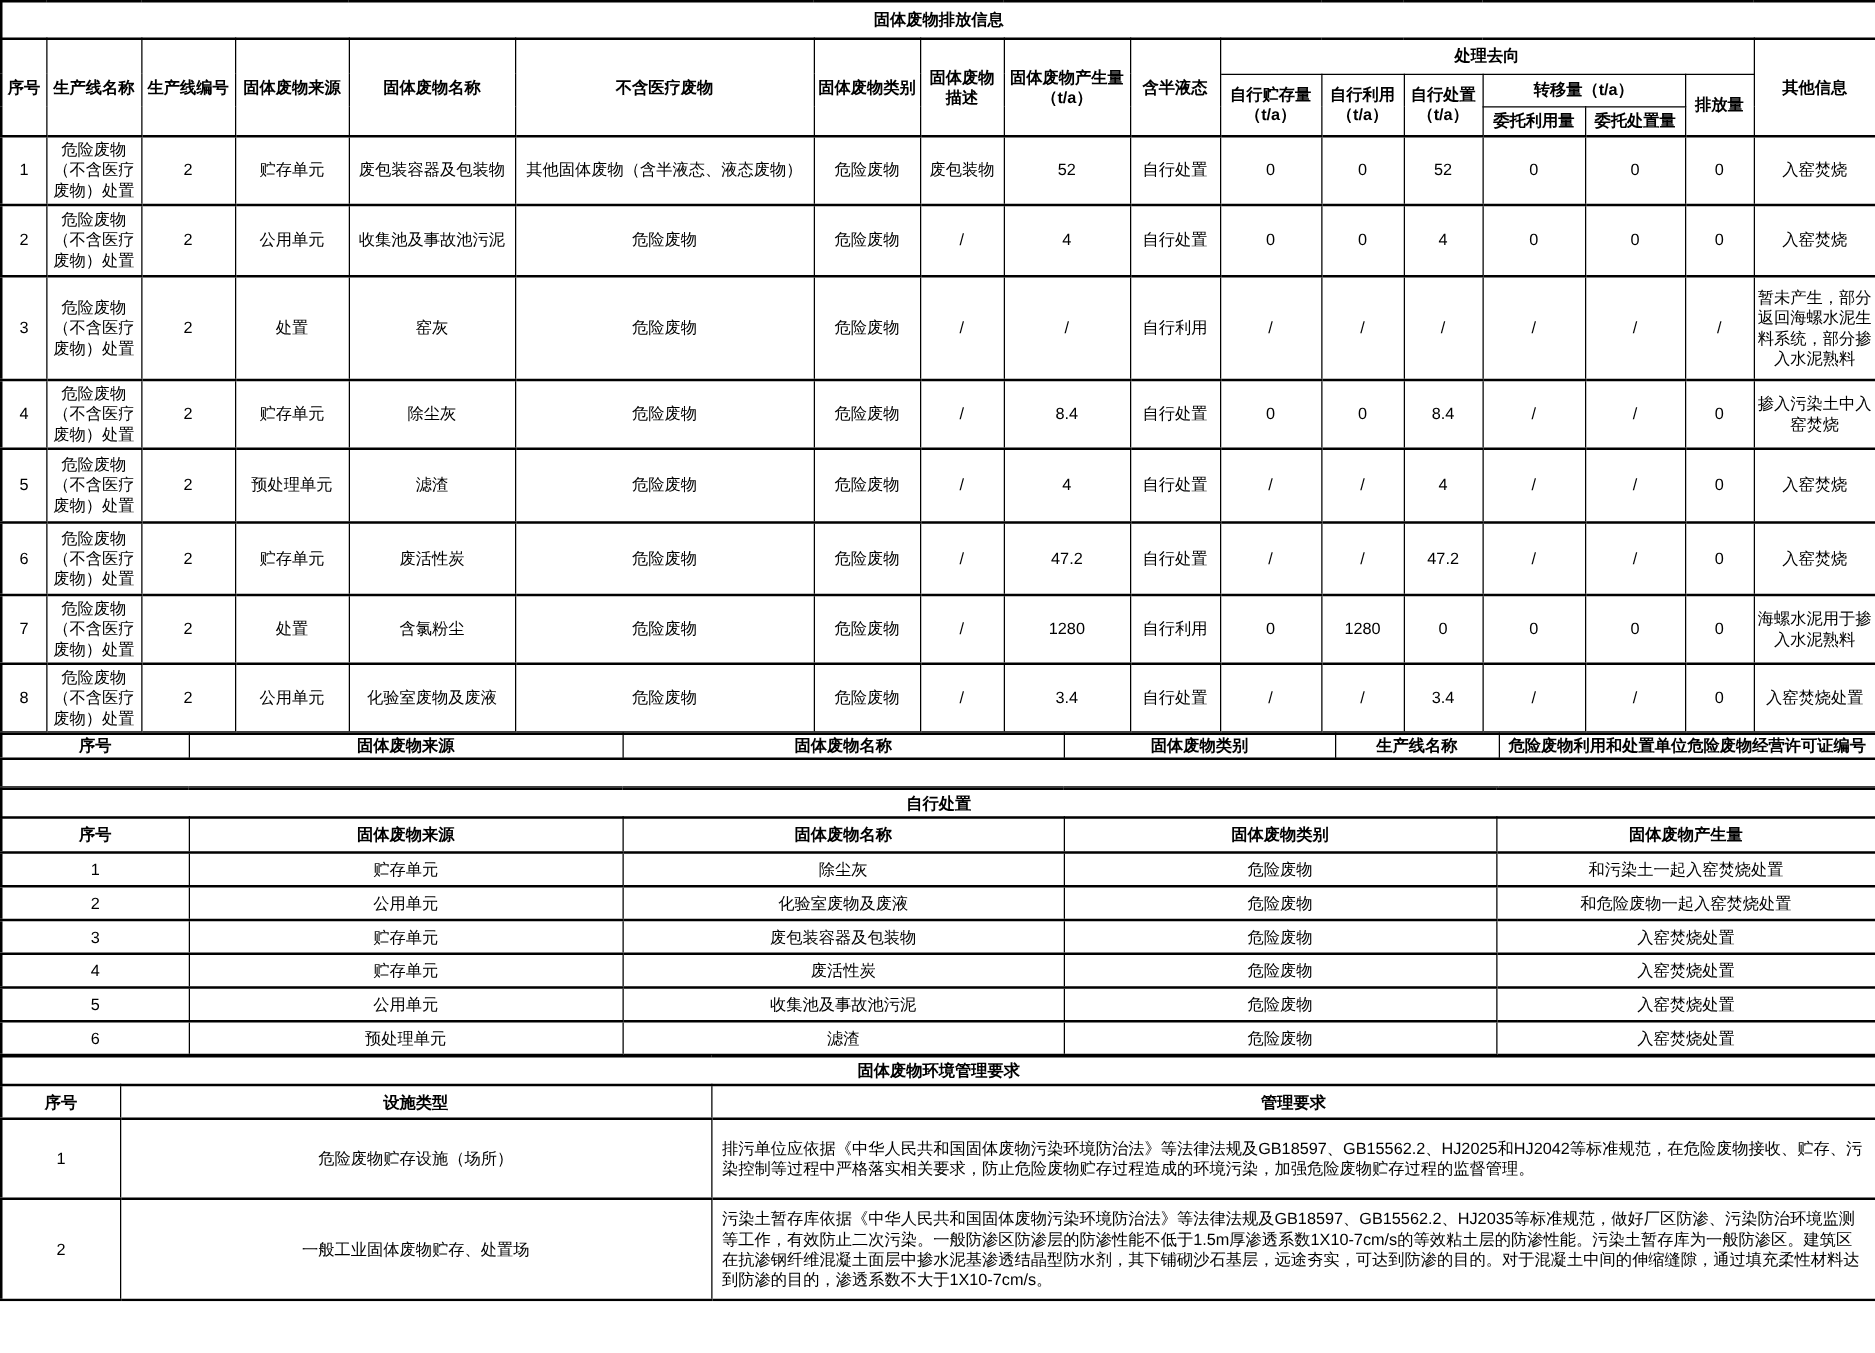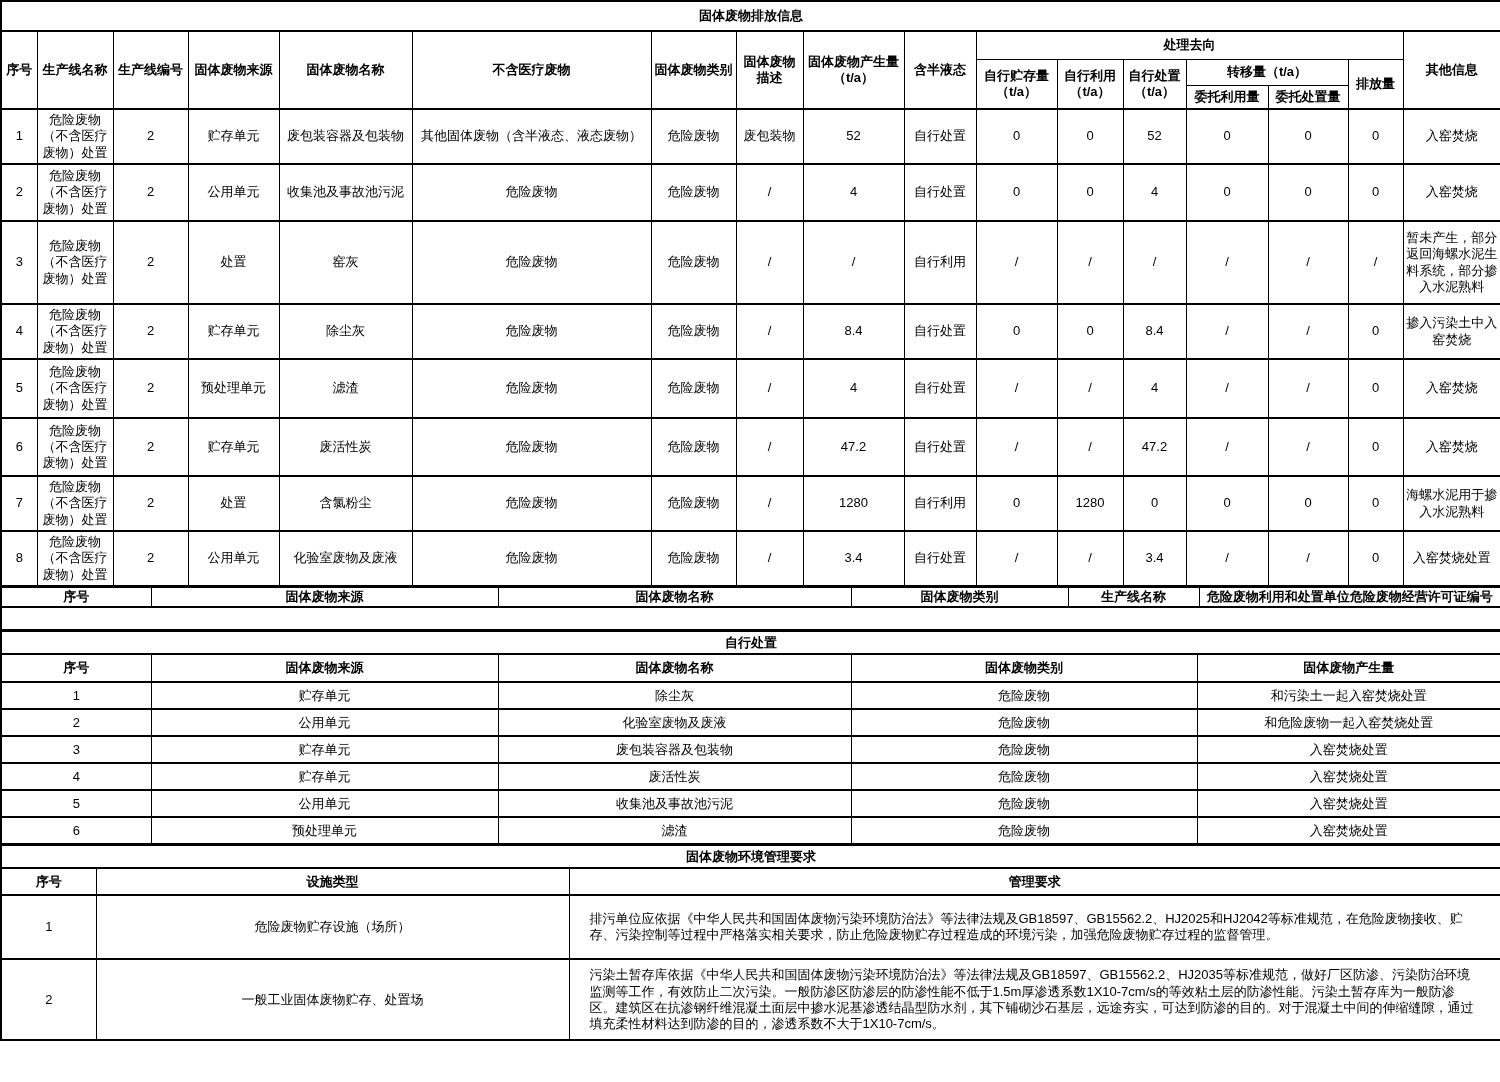--- a/index.html
+++ b/index.html
@@ -5,21 +5,21 @@
   html,body{margin:0;padding:0;background:#ffffff;}
   body{font-family:"Liberation Sans","DejaVu Sans",sans-serif;color:#000;}
   .sheet{width:1500px;}
   table{width:1500px;table-layout:fixed;border-collapse:collapse;border:2px solid #000;background:#fff;}
   table + table{margin-top:-1px;}
   th,td{border:1px solid #000;padding:1px 2px;font-size:13px;line-height:1.25;text-align:center;vertical-align:middle;word-break:break-all;overflow:hidden;}
   th{font-weight:bold;}
   td{font-weight:normal;}
   tbody td{border-top-width:2px;border-bottom-width:2px;}
   .title-row th{border-width:2px;font-size:13px;}
-  .left-text{text-align:left;padding:2px 20px;}
+  .left-text{text-align:left;padding:2px 8px;}
   
   #t1 .title-row{height:30px;font-family:Liberation Serif, serif;}
   #t1 .hrow-a{height:28px;}
   #t1 .hrow-b{height:26px;}
   #t1 .hrow-c{height:24px;}
   #t1 tbody tr{height:55px;}
   #t1 tbody tr:nth-of-type(2){height:57px;}
   #t1 tbody tr:nth-of-type(3){height:83px;}
   #t1 tbody tr:nth-of-type(5){height:59px;}
   #t1 tbody tr:nth-of-type(6){height:58px;}

